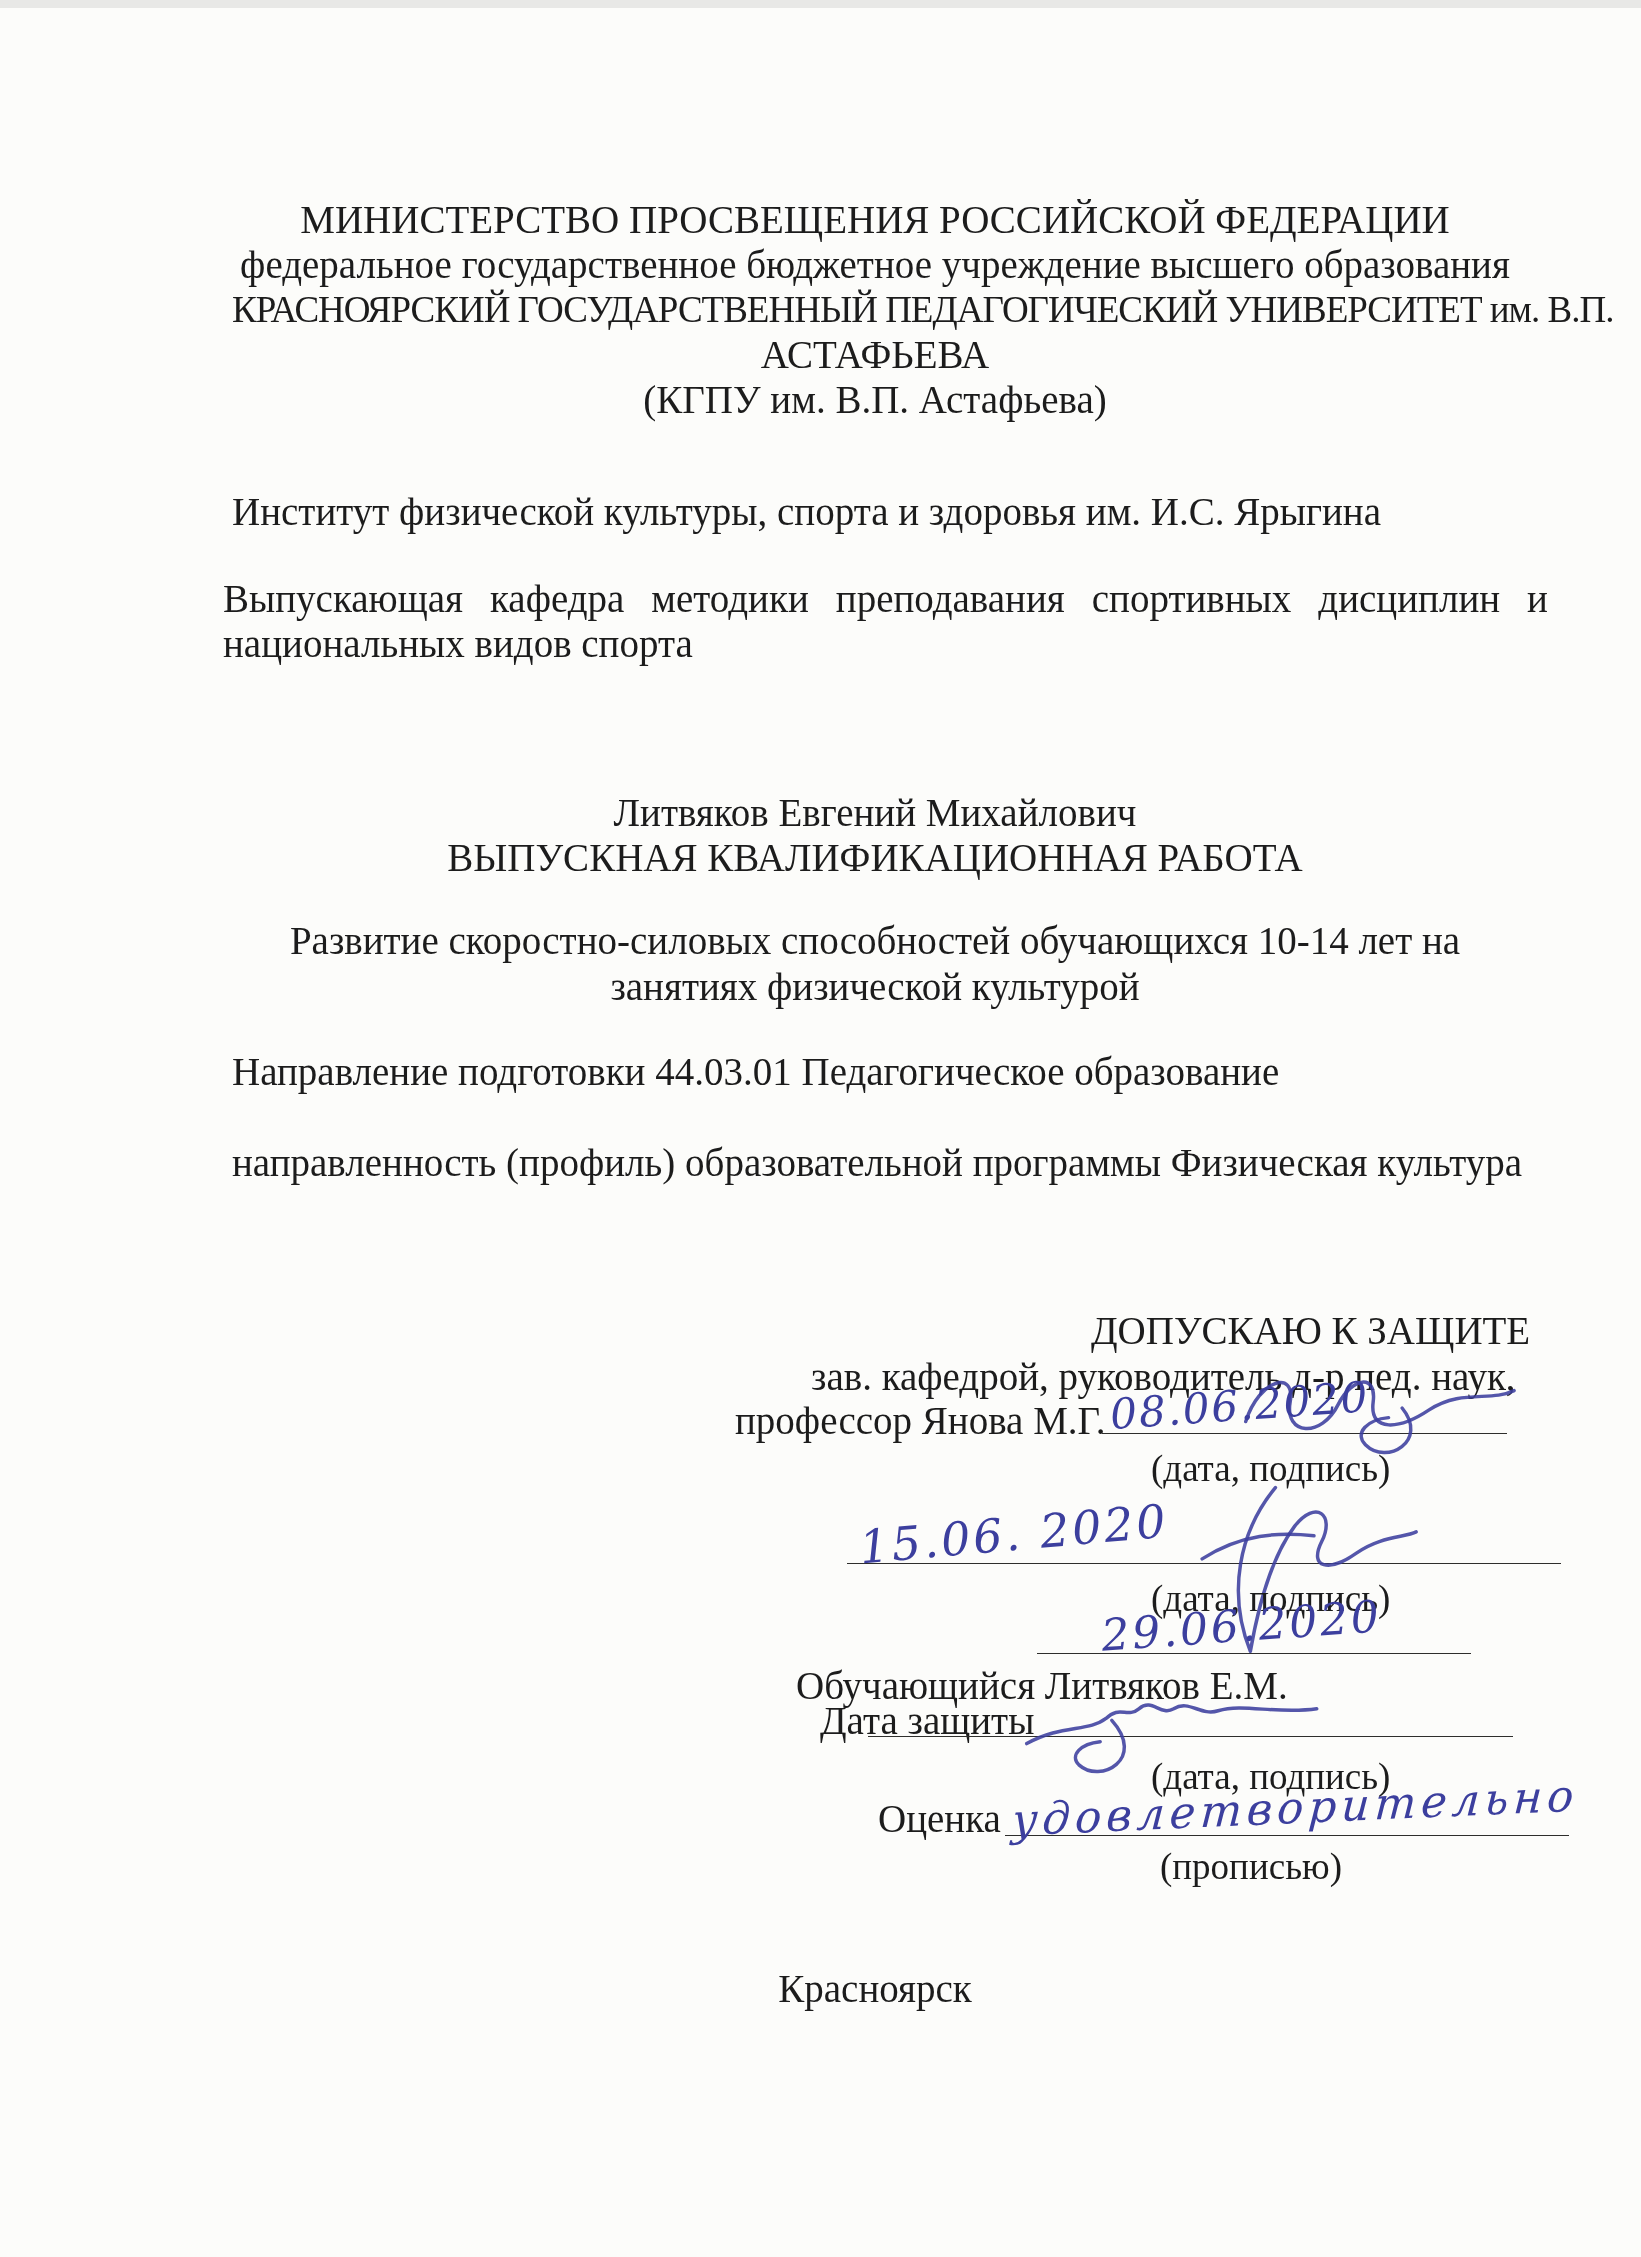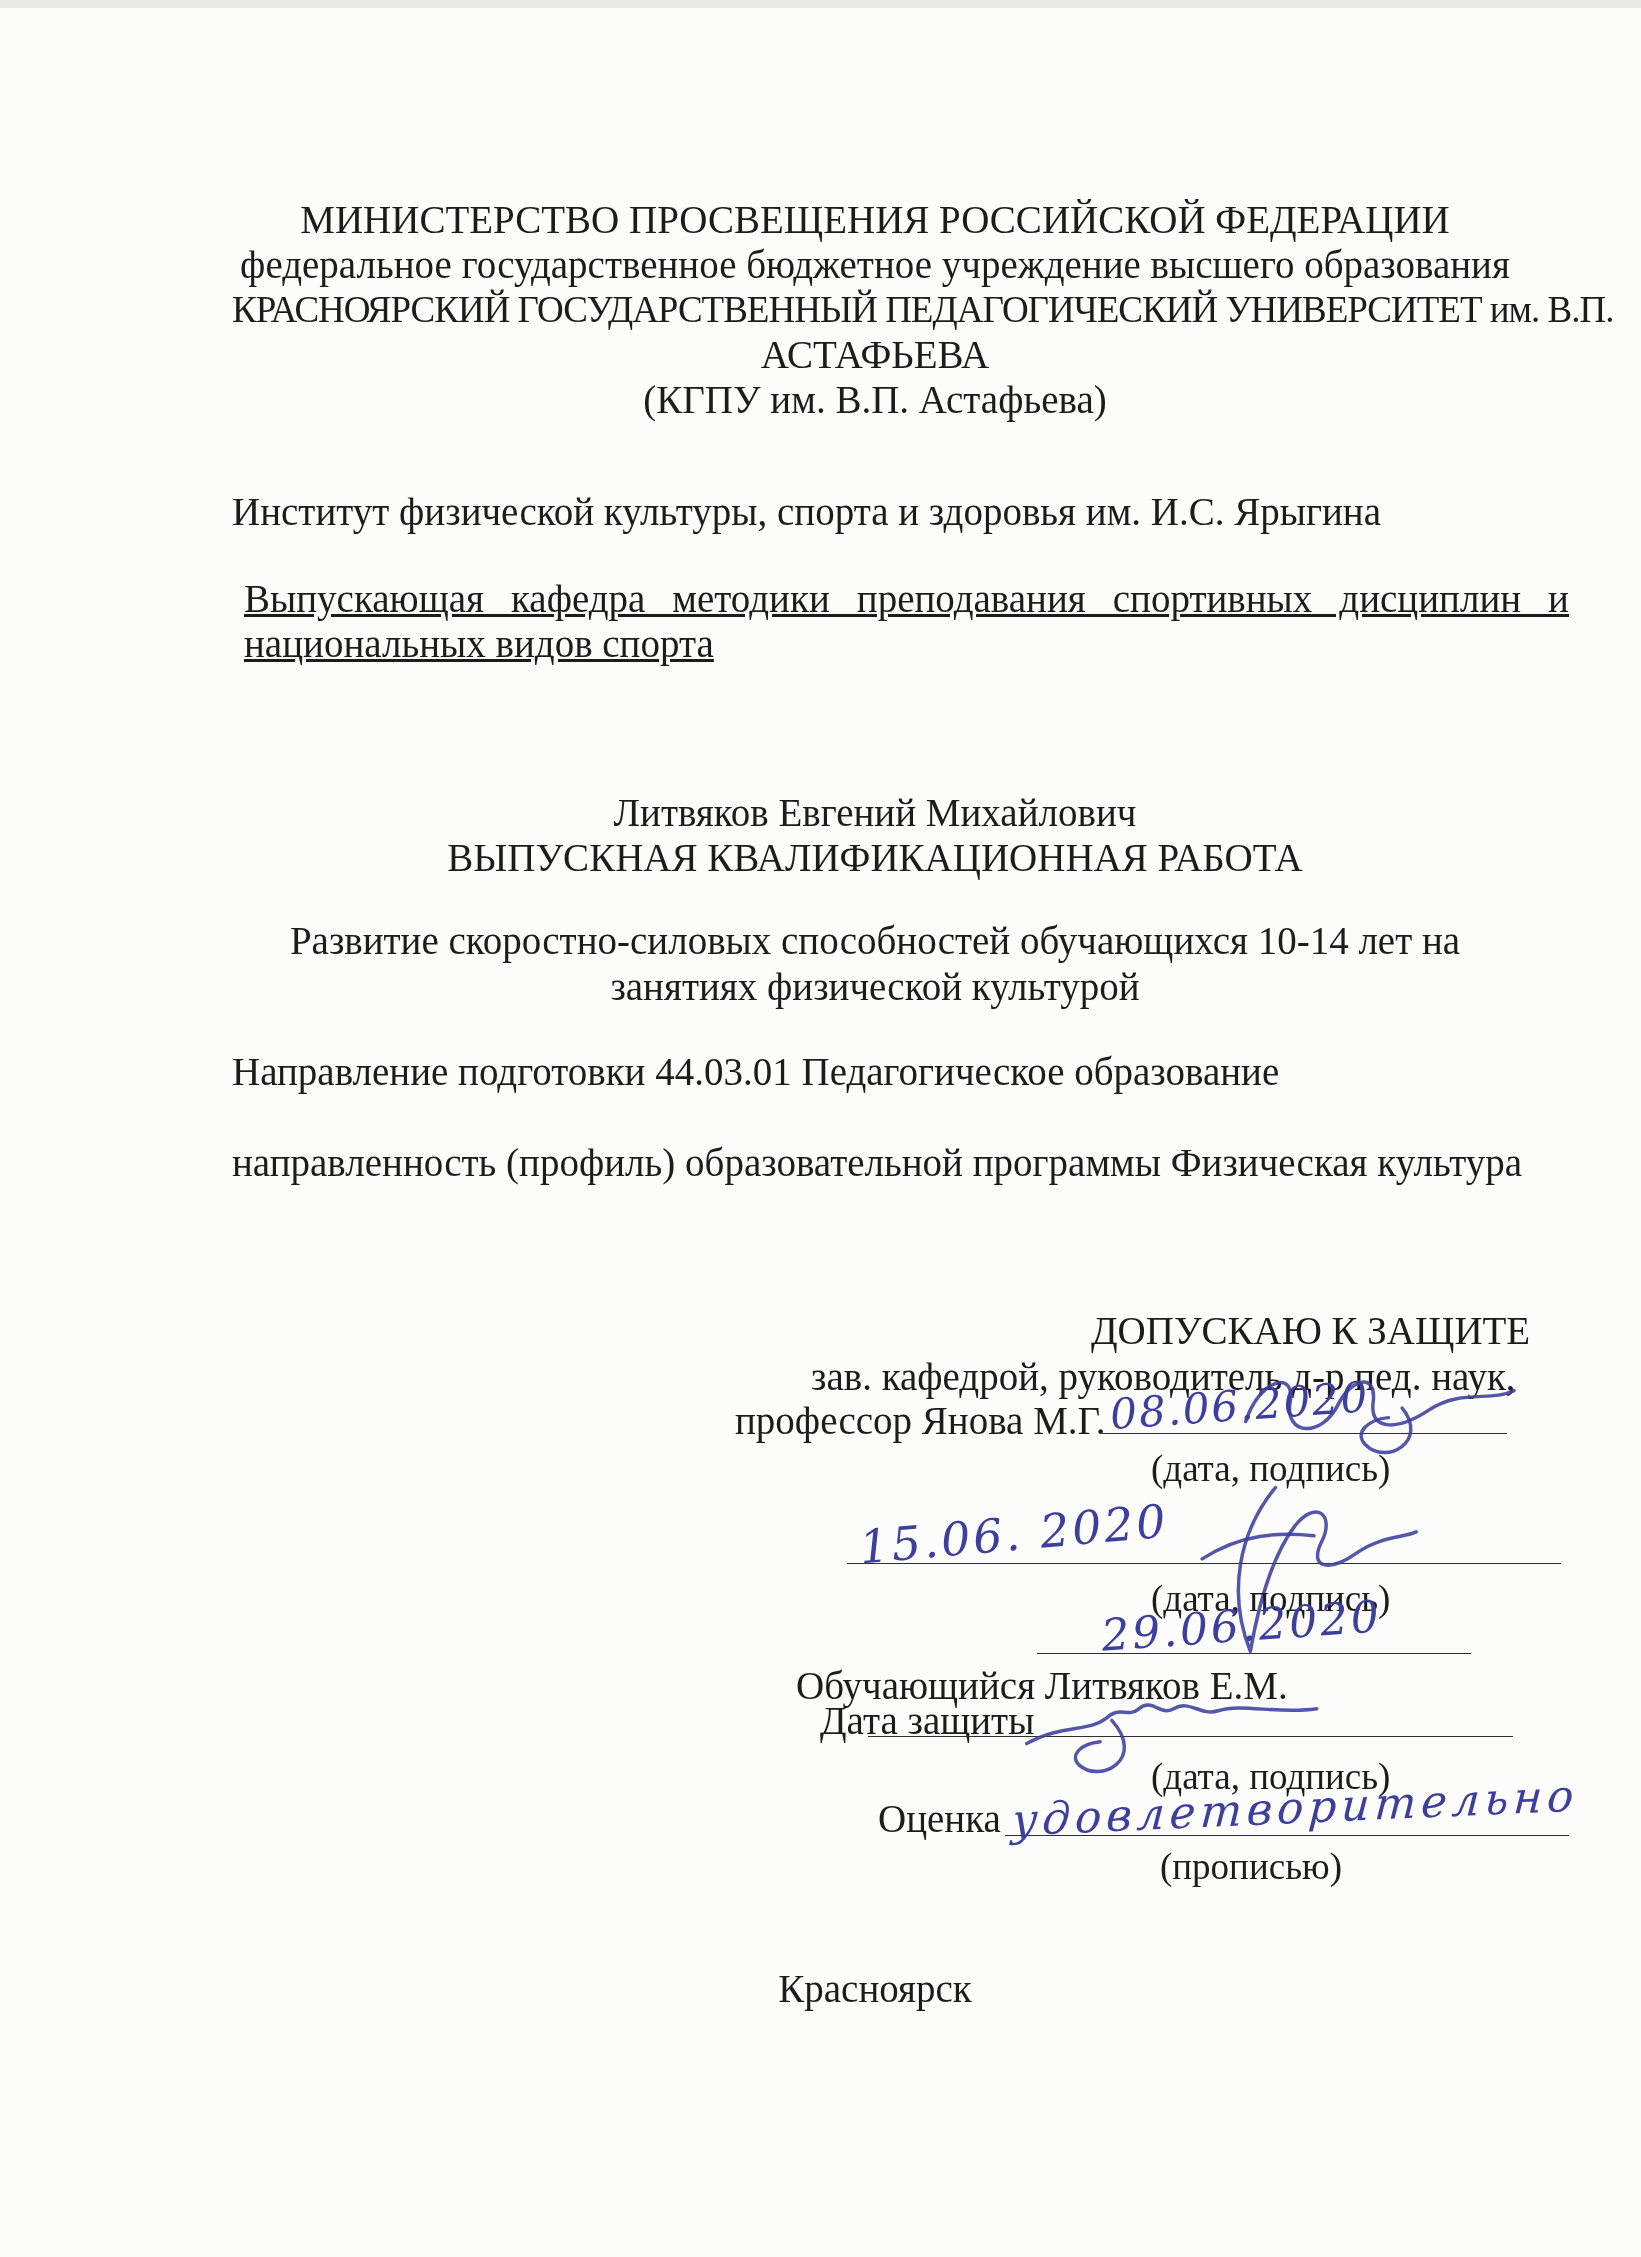--- a/index.html
+++ b/index.html
@@ -48,21 +48,21 @@
   <div class="abs center" style="left:232px; top:189px; width:1286px;">
     <div class="nowrap">МИНИСТЕРСТВО ПРОСВЕЩЕНИЯ РОССИЙСКОЙ ФЕДЕРАЦИИ</div>
     <div class="nowrap">федеральное государственное бюджетное учреждение высшего образования</div>
     <div class="nowrap uni-line">КРАСНОЯРСКИЙ ГОСУДАРСТВЕННЫЙ ПЕДАГОГИЧЕСКИЙ УНИВЕРСИТЕТ им. В.П.</div>
     <div>АСТАФЬЕВА</div>
     <div>(КГПУ им. В.П. Астафьева)</div>
   </div>
 
   <div class="abs nowrap" style="left:232px; top:481px;">Институт физической культуры, спорта и здоровья им. И.С. Ярыгина</div>
 
-  <div class="abs just-last" style="left:244px; top:568px; width:1325px;text-decoration:underline;">
+  <div class="abs just-last" style="left:223px; top:568px; width:1325px;">
     <span class="l1">Выпускающая кафедра методики преподавания спортивных дисциплин и</span>
     <span>национальных видов спорта</span>
   </div>
 
   <div class="abs center" style="left:232px; top:782px; width:1286px;">
     <div>Литвяков Евгений Михайлович</div>
     <div>ВЫПУСКНАЯ КВАЛИФИКАЦИОННАЯ РАБОТА</div>
   </div>
 
   <div class="abs center" style="left:232px; top:910px; width:1286px; line-height:46px;">

